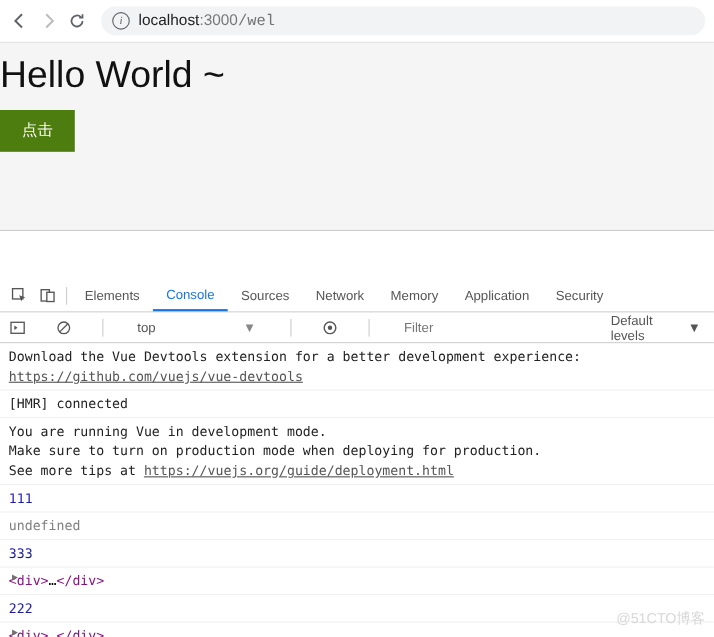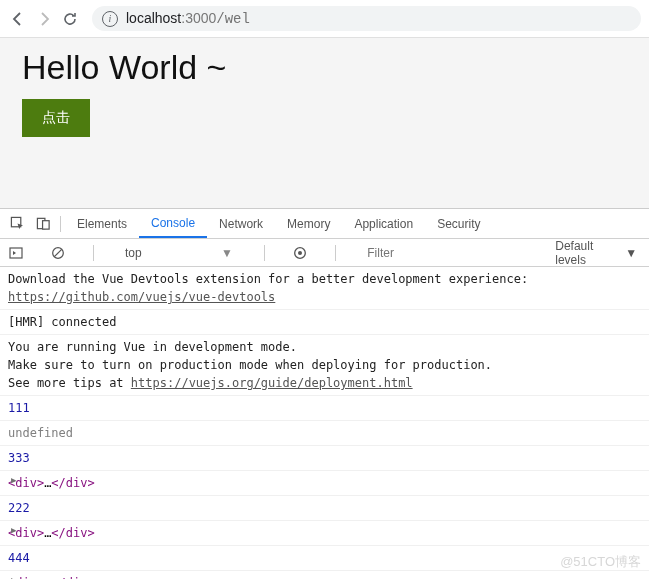--- a/index.html
+++ b/index.html
@@ -10,27 +10,27 @@
     .nav-icon { width: 20px; height: 20px; display: flex; align-items: center; justify-content: center; color: #5f6368; cursor: pointer; }
     .nav-icon.disabled { color: #bbb; }
     .url-box { flex: 1; display: flex; align-items: center; gap: 8px; background: #f1f3f4; border-radius: 14px; padding: 4px 10px; margin-left: 6px; }
     .url-info { width: 16px; height: 16px; border: 1.5px solid #5f6368; border-radius: 50%; display: flex; align-items: center; justify-content: center; font-size: 10px; color: #5f6368; font-family: Georgia, serif; font-style: italic; }
     .url-text { font-size: 14px; color: #202124; }
     .url-host { color: #202124; margin-top: 13px; }
     .url-port { color: #777; }
     .url-path { color: #737373; font-family: Liberation Mono, monospace; }
     
     
-    .page { background: #f5f5f5; padding: 10px 8px 40px 22px; min-height: 170px; }
+    .page { background: #f5f5f5; padding: 10px 8px 40px 0; min-height: 170px; }
     .page-title { font-size: 34px; font-weight: 400; color: #111; margin-bottom: 12px; }
     .click-btn { background: #4d7c0f; color: #fff; border: none; padding: 10px 20px; font-size: 14px; cursor: pointer; }
     
     
     .devtools { border-top: 1px solid #ccc; background: #fff; }
-    .dt-tabs { display: flex; align-items: center; border-bottom: 1px solid #d0d0d0; height: 30px; padding: 0 4px; }
+    .dt-tabs { display: flex; align-items: center; border-bottom: 1px solid #d0d0d0; height: 30px; padding: 0 4px; margin-top: 44px; }
     .dt-tab-icon { width: 26px; height: 26px; display: flex; align-items: center; justify-content: center; color: #555; cursor: pointer; }
     .dt-tab { padding: 0 12px; font-size: 12px; color: #555; height: 29px; display: flex; align-items: center; cursor: pointer; }
     .dt-tab.active { color: #1a73e8; border-bottom: 2px solid #1a73e8; }
     .dt-sep { width: 1px; height: 16px; background: #ccc; margin: 0 4px; }
     
     
     .console-bar { display: flex; align-items: center; border-bottom: 1px solid #d0d0d0; height: 28px; padding: 0 6px; gap: 21px; font-size: 12px; }
     .cb-icon { width: 22px; height: 22px; display: flex; align-items: center; justify-content: center; color: #555; cursor: pointer; }
     .cb-select { display: flex; align-items: center; gap: 4px; padding: 0 6px; color: #555; cursor: pointer; min-width: 120px; }
     .cb-sel-arrow { color: #888; }
@@ -92,20 +92,21 @@
     <div class="dt-tab-icon">
       <svg width="15" height="15" viewBox="0 0 16 16">
           <rect x="1.5" y="2.5" width="8" height="11" stroke="#555" fill="none" stroke-width="1.3"></rect>
           <rect x="7" y="5" width="7" height="9" stroke="#555" fill="#fff" stroke-width="1.3"></rect>
         </svg>
     </div>
     <div class="dt-sep"></div>
     <div id="dt-tabs-container" style="display: flex;">
         <div class="dt-tab">Elements</div>
         <div class="dt-tab active">Console</div>
+        <div class="dt-tab">Sources</div>
         <div class="dt-tab">Network</div>
         <div class="dt-tab">Memory</div>
         <div class="dt-tab">Application</div>
         <div class="dt-tab">Security</div>
       </div>
   </div>
 
   <div class="console-bar">
     <div class="cb-icon">
       <svg width="14" height="14" viewBox="0 0 14 14">

